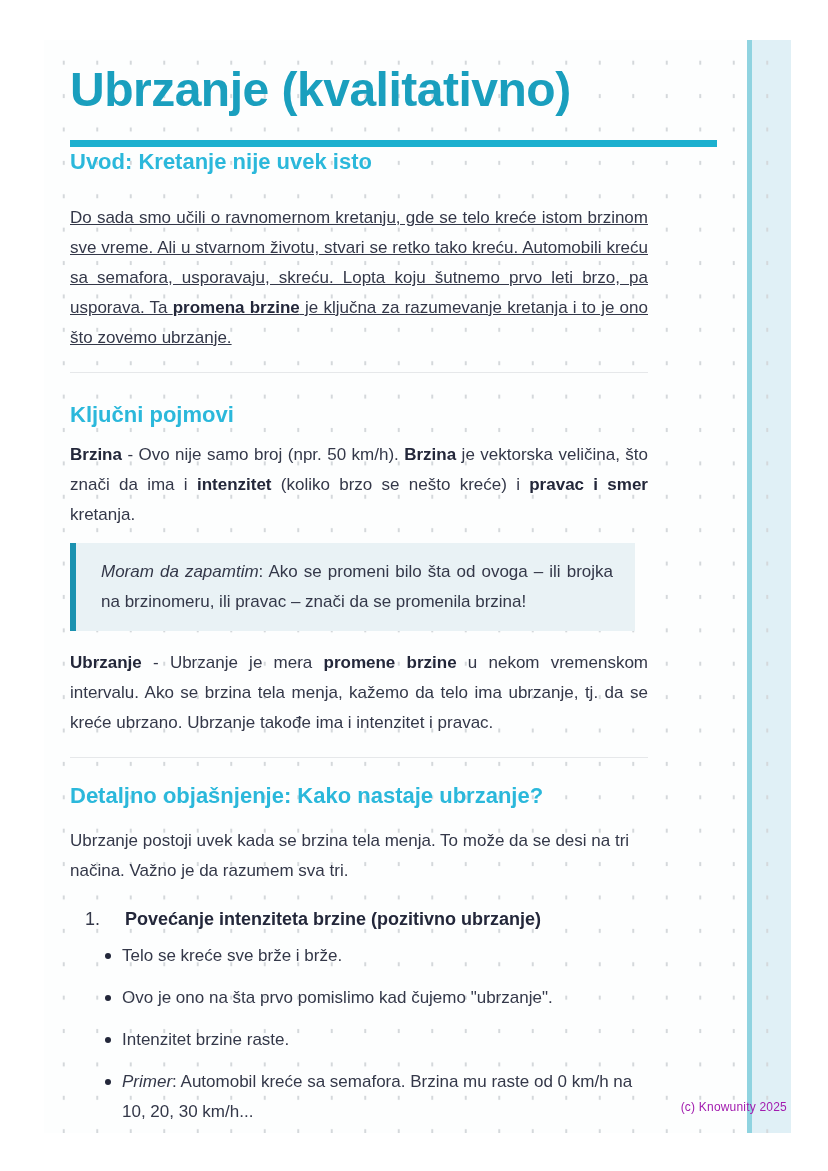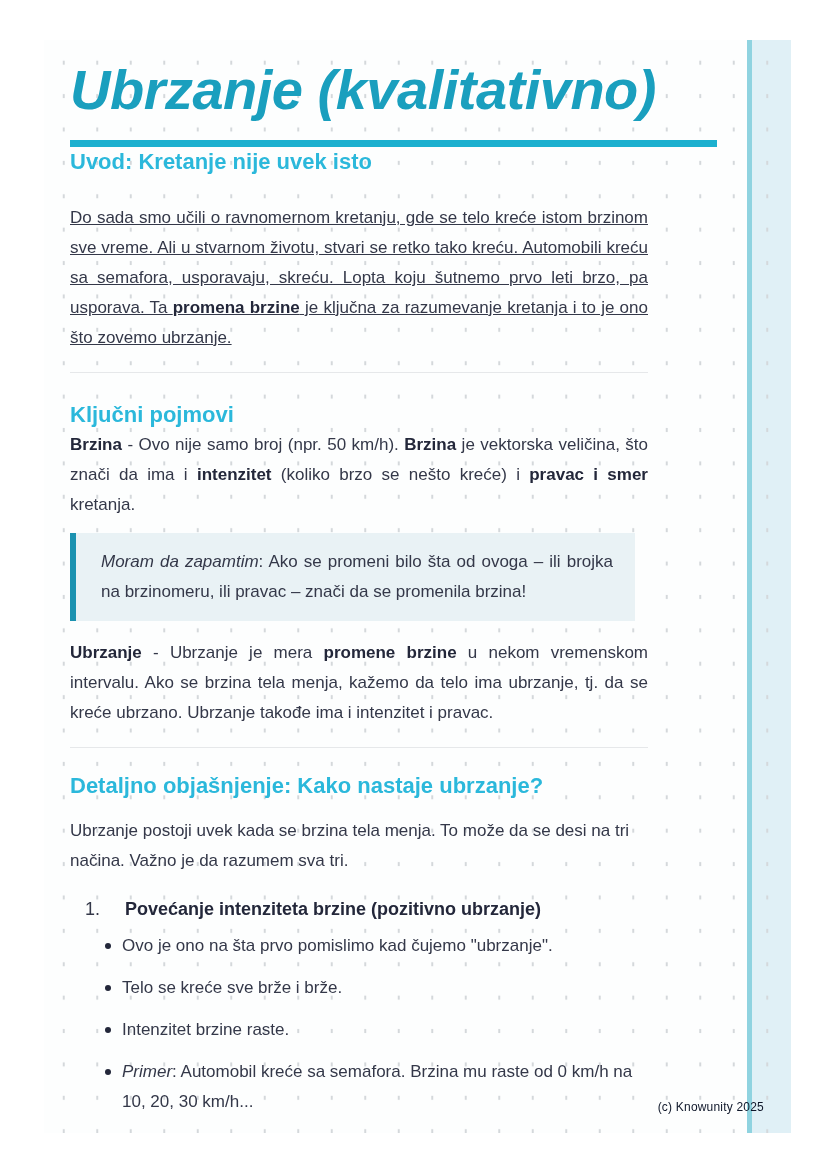--- a/index.html
+++ b/index.html
@@ -26,43 +26,42 @@
   .dots {
     position:absolute; inset:0; z-index:1; pointer-events:none;
     background-image:radial-gradient(1.3px 2.7px at 50% 50%, #d4d8db 70%, rgba(212,216,219,0) 100%);
     background-size:33.5px 33.4px;
     background-position:3px 6px;
   }
   .content {
     position:absolute; left:26px; top:26px; width:647px; z-index:2;
   }
   h1 {
-    font-size:56px; line-height:48px; font-weight:700;
+    font-size:48px; line-height:48px; font-weight:700;
     letter-spacing:-0.5px;
     color:var(--title-teal,#1A9FBE);
-    font-style:italic;
   }
   .title-rule {
     width:647px; height:7px; margin-top:26px;
     background:var(--rule-teal,#1CB0CF);
   }
   h2 {
     font-size:22px; line-height:30px; font-weight:700;
     color:var(--heading-cyan,#2BB8DB);
   }
   .h2-uvod   { }
   .h2-kljucni{ margin-top:27px; }
   .h2-detaljno{ margin-top:23px; }
   p.body {
     width:578px; font-size:17px; line-height:30px;
     color:var(--body-navy,#343849);
   }
   p.just { text-align:justify; }
   .p-intro   { margin-top:26px;text-decoration:underline; }
-  .p-brzina  { }
+  .p-brzina  { margin-top:10px; }
   .p-ubrzanje{ margin-top:17px; }
   .p-expl    { margin-top:15px; }
   b { font-weight:700; color:#23273a; }
   hr.divider {
     border:none; border-top:1px solid #e6e8ea;
     width:578px; margin-top:19px;
   }
   .callout {
     margin-top:13px; width:565px;
     background:var(--callout-bg,#E9F2F5);
@@ -85,22 +84,22 @@
     position:relative; padding-left:52px; margin-bottom:12px;
     font-size:17px; line-height:30px; color:var(--body-navy,#343849);
   }
   ul.bullets .dot {
     position:absolute; left:35px; top:12px;
     width:6px; height:6px; border-radius:50%;
     background:#23273a;
   }
   ul.bullets i { font-style:italic; }
   .footer {
-    position:absolute; right:64px; top:1100px; z-index:3;
-    font-size:12px; color:#0f172a; letter-spacing:0.2px;
+    position:absolute; right:41px; top:1100px; z-index:3;
+    font-size:12px; color:#a21caf; letter-spacing:0.2px;
   }
 </style>
 </head>
 <body>
 
 <div class="paper">
   <div class="side-line"></div>
   <div class="side-band"></div>
   <div class="dots"></div>
 
@@ -127,22 +126,22 @@
 
     <hr class="divider">
 
     <h2 class="h2-detaljno">Detaljno objašnjenje: Kako nastaje ubrzanje?</h2>
 
     <p class="body p-expl">Ubrzanje postoji uvek kada se brzina tela menja. To može da se desi na tri načina. Važno je da razumem sva tri.</p>
 
     <div class="numbered"><span class="num">1.</span><b>Povećanje intenziteta brzine (pozitivno ubrzanje)</b></div>
 
     <ul class="bullets">
+      <li><span class="dot"></span><i></i><span>Telo se kreće sve brže i brže.</span></li>
       <li><span class="dot"></span><i></i><span>Ovo je ono na šta prvo pomislimo kad čujemo "ubrzanje".</span></li>
-      <li><span class="dot"></span><i></i><span>Telo se kreće sve brže i brže.</span></li>
       <li><span class="dot"></span><i></i><span>Intenzitet brzine raste.</span></li>
       <li><span class="dot"></span><i>Primer</i><span>: Automobil kreće sa semafora. Brzina mu raste od 0 km/h na 10, 20, 30 km/h...</span></li>
     </ul>
 
   </div>
 </div>
 
 <div class="footer">(c) Knowunity 2025</div>
 
 </body></html>

